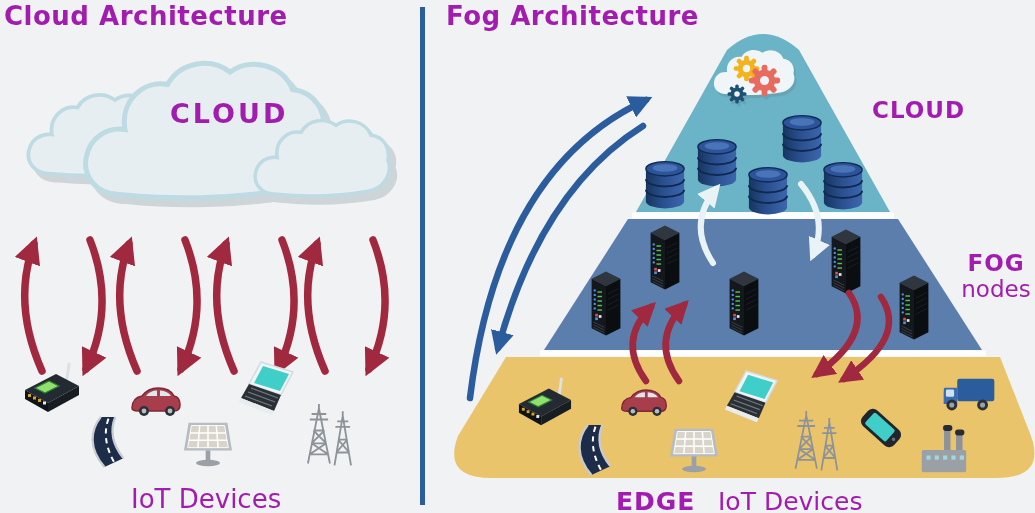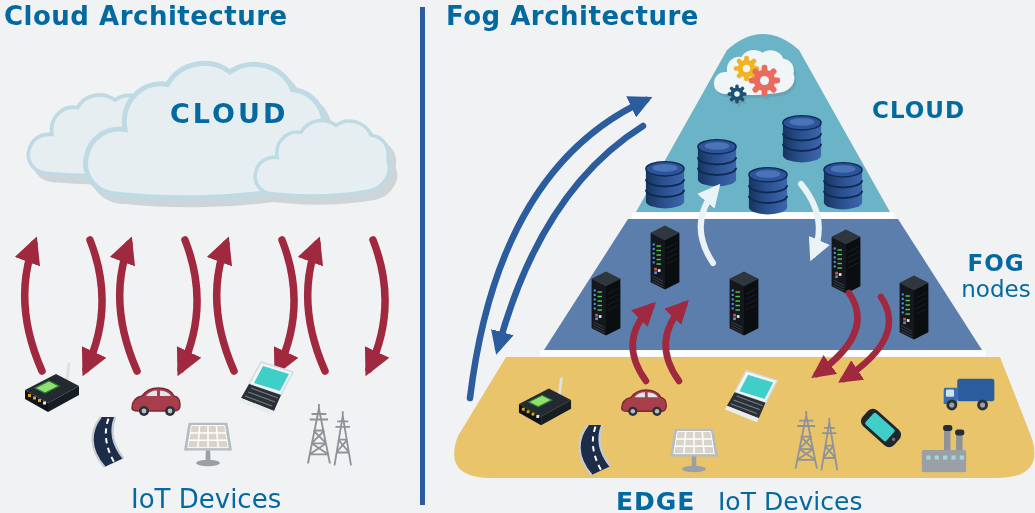--- a/index.html
+++ b/index.html
@@ -1,19 +1,19 @@
 <!DOCTYPE html>
 <html><head>
 <meta charset="utf-8">
 <style>
   html,body{margin:0;padding:0;}
   .stage{position:relative;width:1035px;height:513px;background:#f1f2f3;overflow:hidden;
          font-family:"DejaVu Sans","Liberation Sans",sans-serif;}
   .abs{position:absolute;left:0;top:0;}
-  .lbl{position:absolute;color:#0369a1;white-space:nowrap;}
+  .lbl{position:absolute;color:#a21caf;white-space:nowrap;}
   .title{font-size:26px;font-weight:bold;letter-spacing:.5px;}
   .cloud-word{font-size:27px;font-weight:bold;letter-spacing:3px;}
   .layer-word{font-size:23px;font-weight:bold;letter-spacing:1px;}
   .fog-box{width:92px;text-align:center;line-height:1.15;}
   .fog-box .l1{font-size:23px;font-weight:bold;letter-spacing:1px;}
   .fog-box .l2{font-size:23px;font-weight:normal;}
   .edge-word{font-size:25px;font-weight:bold;letter-spacing:1px;}
   .iot-word{font-size:25px;font-weight:normal;}
   .divider{position:absolute;left:420px;top:7px;width:5px;height:498px;background:#2b5c9e;}
   .shadow-big{filter:drop-shadow(6px 7px 0 rgba(125,145,155,.30));}

